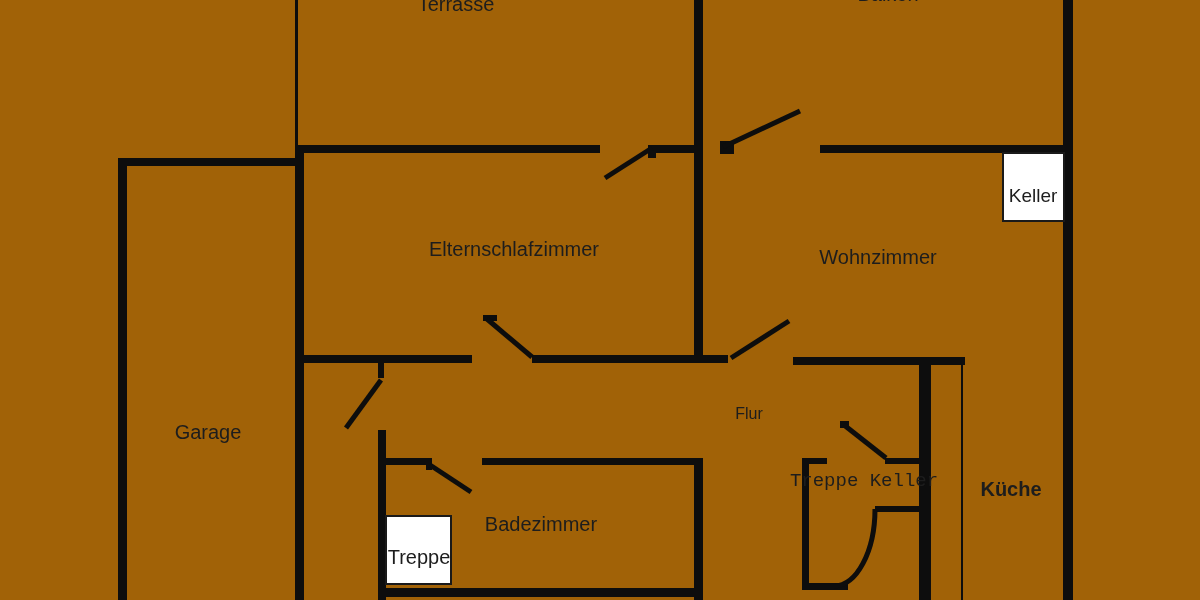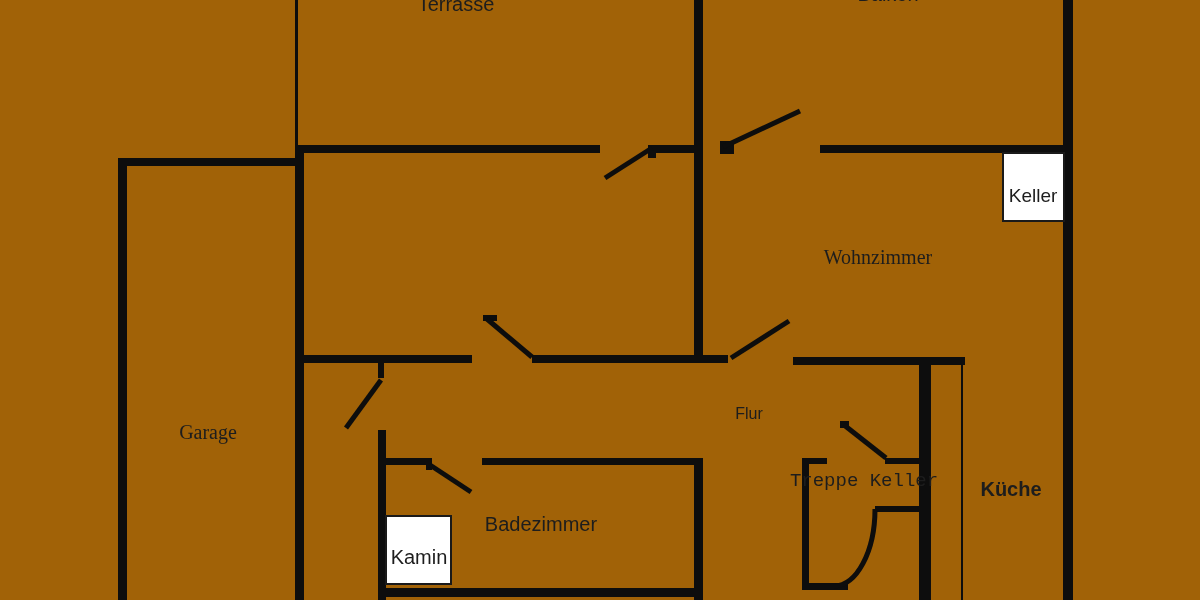--- a/index.html
+++ b/index.html
@@ -95,22 +95,23 @@
       <line x1="487" y1="319" x2="532" y2="357" stroke="#0d0d0d" stroke-width="5"></line>
       <line x1="731" y1="358" x2="789" y2="321" stroke="#0d0d0d" stroke-width="5"></line>
       <line x1="381" y1="380" x2="346" y2="428" stroke="#0d0d0d" stroke-width="5"></line>
       <line x1="430" y1="465" x2="471" y2="492" stroke="#0d0d0d" stroke-width="5"></line>
       <line x1="844" y1="425" x2="886" y2="458" stroke="#0d0d0d" stroke-width="5"></line>
       <path d="M 875 509 A 41 77 0 0 1 834 586" fill="none" stroke="#0d0d0d" stroke-width="5"></path>
     </svg>
   <div id="labels-layer">
       <div class="room-label" style="left: 456px; top: 4px; font-size: 20px; color: rgb(29, 29, 29);">Terrasse</div>
       <div class="room-label" style="left: 888px; top: -6px; font-size: 20px; color: rgb(29, 29, 29);">Balkon</div>
-      <div class="room-label" style="left: 878px; top: 257px; font-size: 20px; color: rgb(29, 29, 29); font-family: Liberation Serif, serif;">Wohnzimmer</div>
+      <div class="room-label" style="left: 514px; top: 249px; font-size: 20px; color: rgb(29, 29, 29);">Elternschlafzimmer</div>
+      <div class="room-label" style="left: 878px; top: 257px; font-size: 20px; color: rgb(29, 29, 29);">Wohnzimmer</div>
       <div class="room-label" style="left: 1033px; top: 196px; font-size: 19px; color: rgb(29, 29, 29);">Keller</div>
-      <div class="room-label" style="left: 208px; top: 432px; font-size: 20px; color: rgb(29, 29, 29); font-family: Liberation Serif, serif;">Garage</div>
+      <div class="room-label" style="left: 208px; top: 432px; font-size: 20px; color: rgb(29, 29, 29);">Garage</div>
       <div class="room-label" style="left: 749px; top: 414px; font-size: 16px; color: rgb(29, 29, 29);">Flur</div>
       <div class="room-label" style="left: 864px; top: 481px; font-size: 19px; color: rgb(29, 29, 29); font-family: Liberation Mono, monospace;">Treppe Keller</div>
       <div class="room-label" style="left: 1011px; top: 489px; font-size: 20px; color: rgb(29, 29, 29); font-weight: bold;">Küche</div>
       <div class="room-label" style="left: 541px; top: 524px; font-size: 20px; color: rgb(29, 29, 29);">Badezimmer</div>
-      <div class="room-label" style="left: 419px; top: 557px; font-size: 20px; color: rgb(29, 29, 29);">Kamin</div>
+      <div class="room-label" style="left: 419px; top: 557px; font-size: 20px; color: rgb(29, 29, 29);">Treppe</div>
     </div>
 </div>
 
 </body></html>

